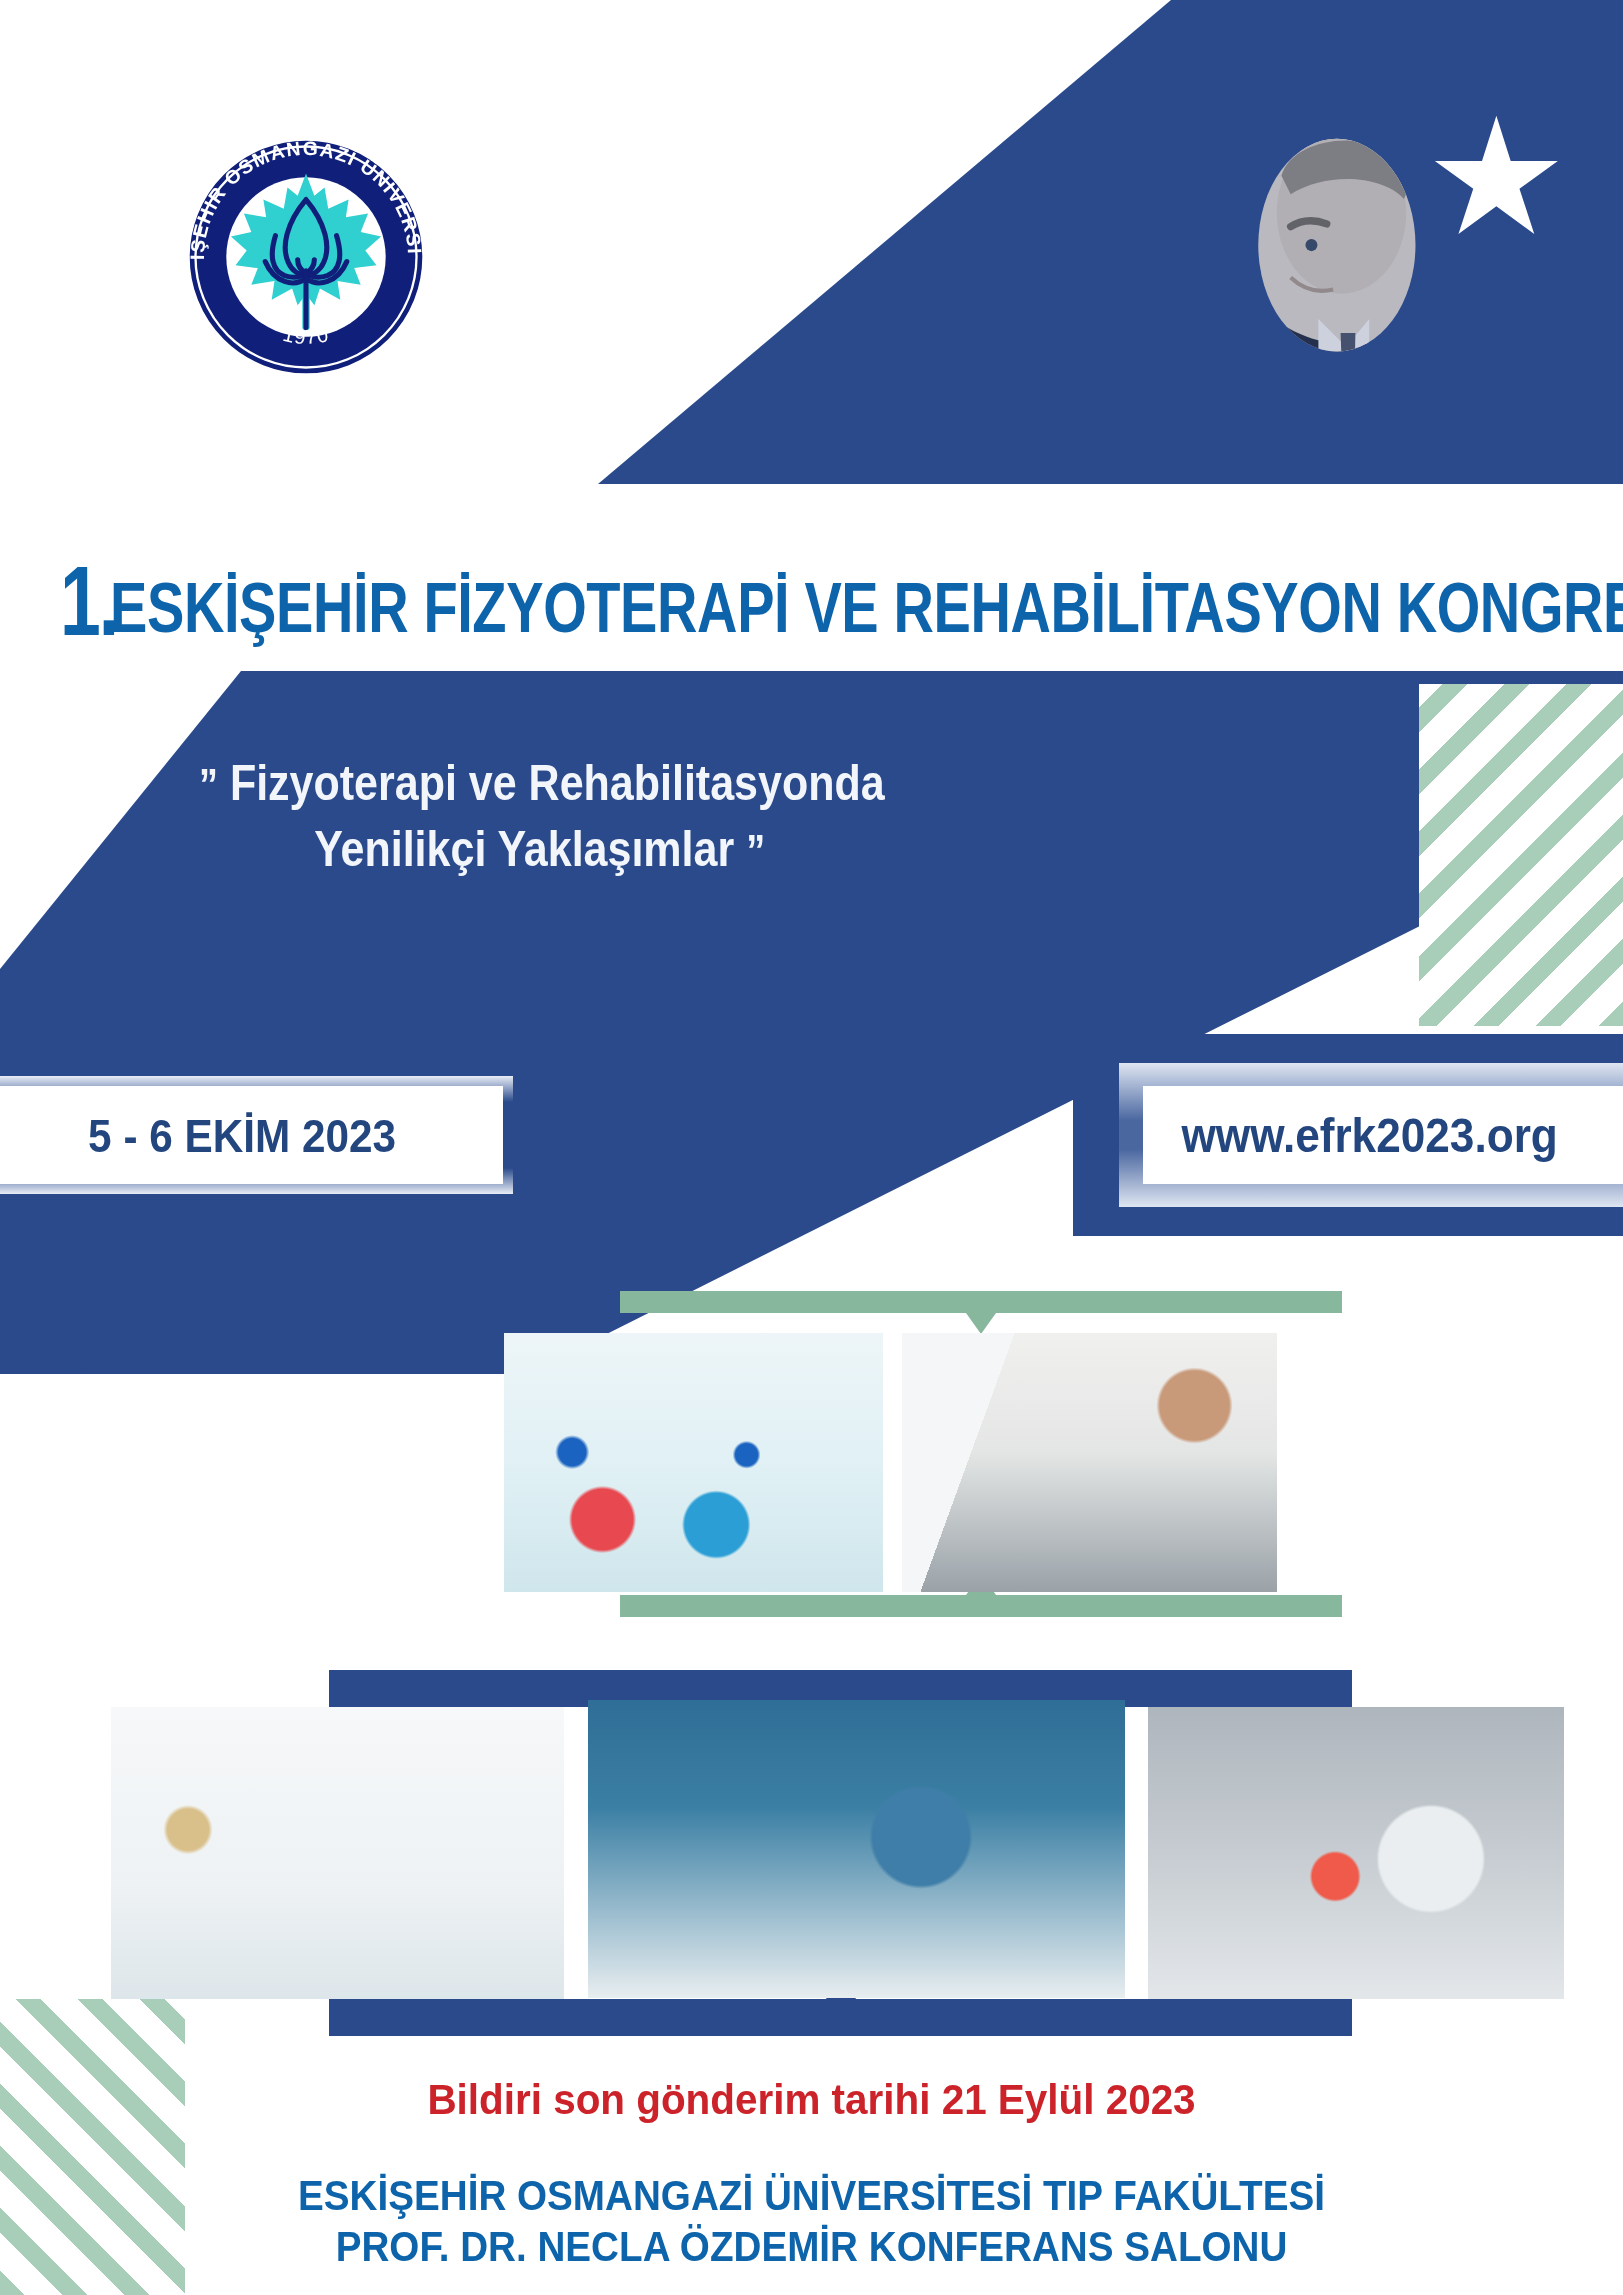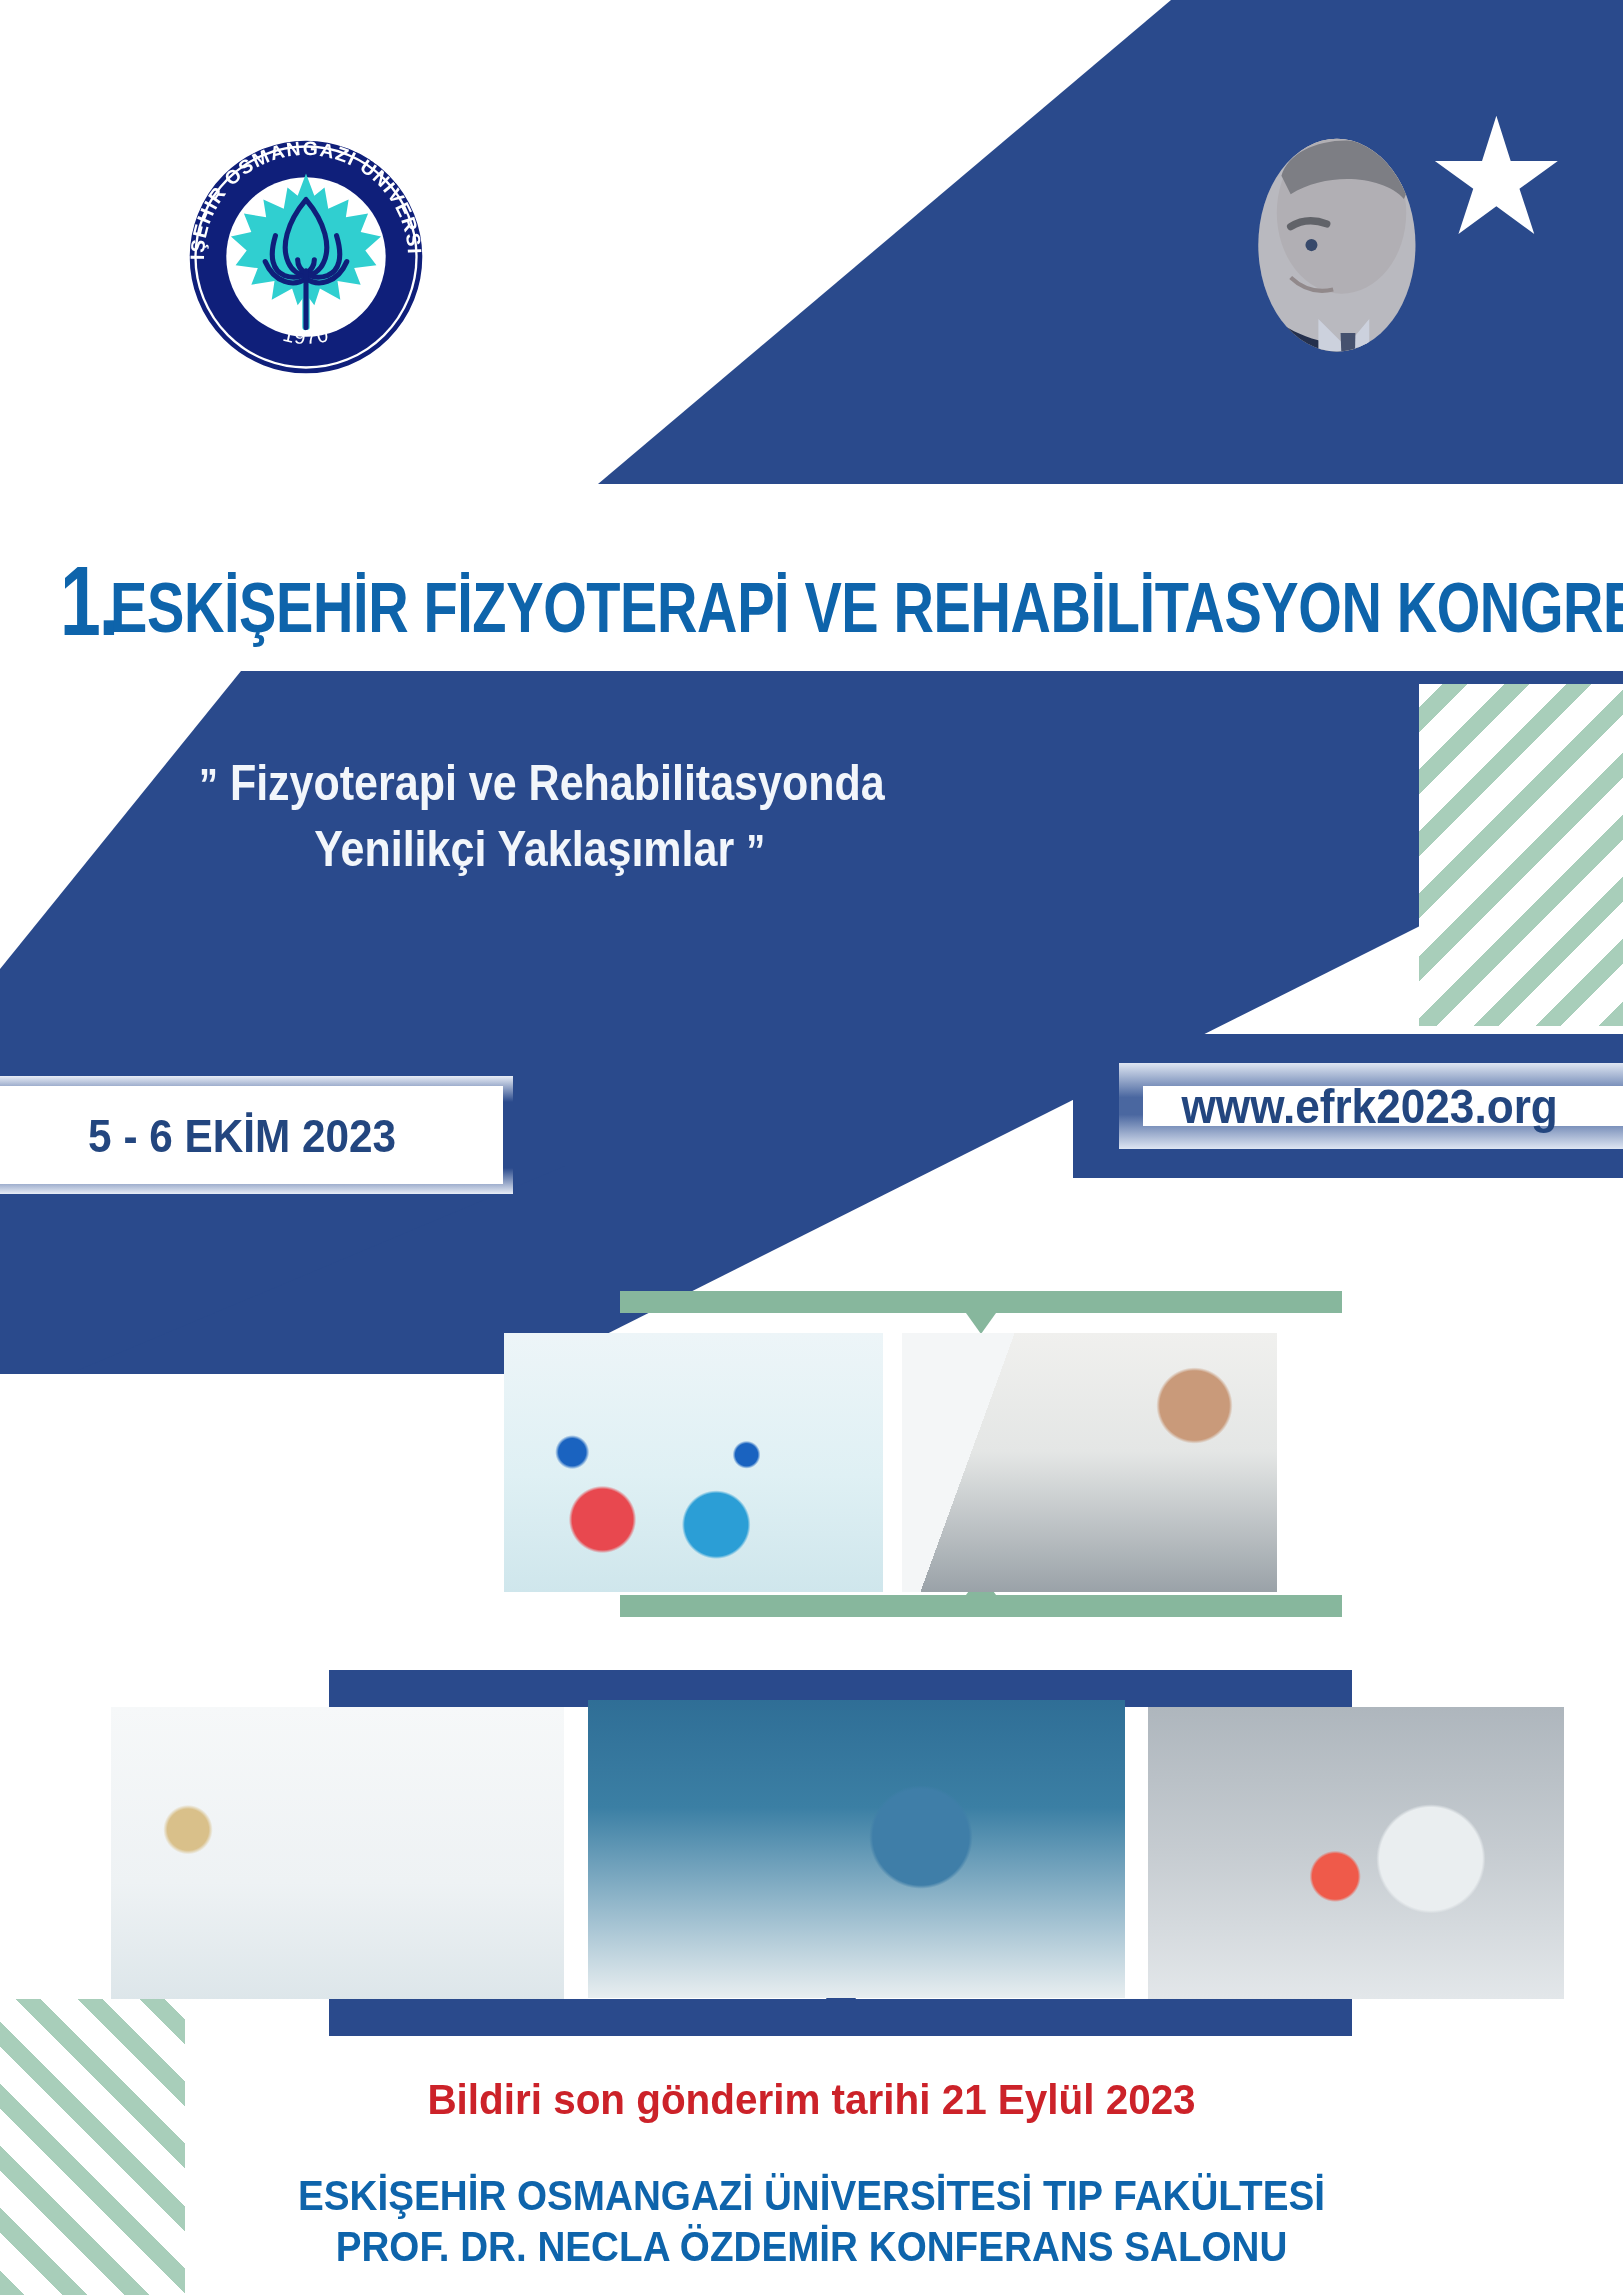--- a/index.html
+++ b/index.html
@@ -91,21 +91,21 @@
     width:100%;height:100%;background:#ffffff;
     display:flex;align-items:center;justify-content:center;
   }
   #date-text{
     color:#23467f;font-size:47px;font-weight:bold;
     transform:scaleX(.90);white-space:nowrap;
   }
 
   
   #web-badge{
-    position:absolute;left:1073px;top:1034px;width:550px;height:144px;
+    position:absolute;left:1073px;top:1034px;width:550px;height:202px;
     background:linear-gradient(180deg,#2a4a8c 0%,#2a4a8c 100%);
     padding:0;box-sizing:border-box;
   }
   #web-badge .mid{
     position:absolute;left:46px;top:29px;right:0;bottom:29px;
     background:linear-gradient(180deg,#dfe6f2 0%,#4a67a0 40%,#4a67a0 60%,#dfe6f2 100%);
     padding:0;
   }
   #web-badge .inner{
     position:absolute;left:24px;top:23px;right:0;bottom:23px;

